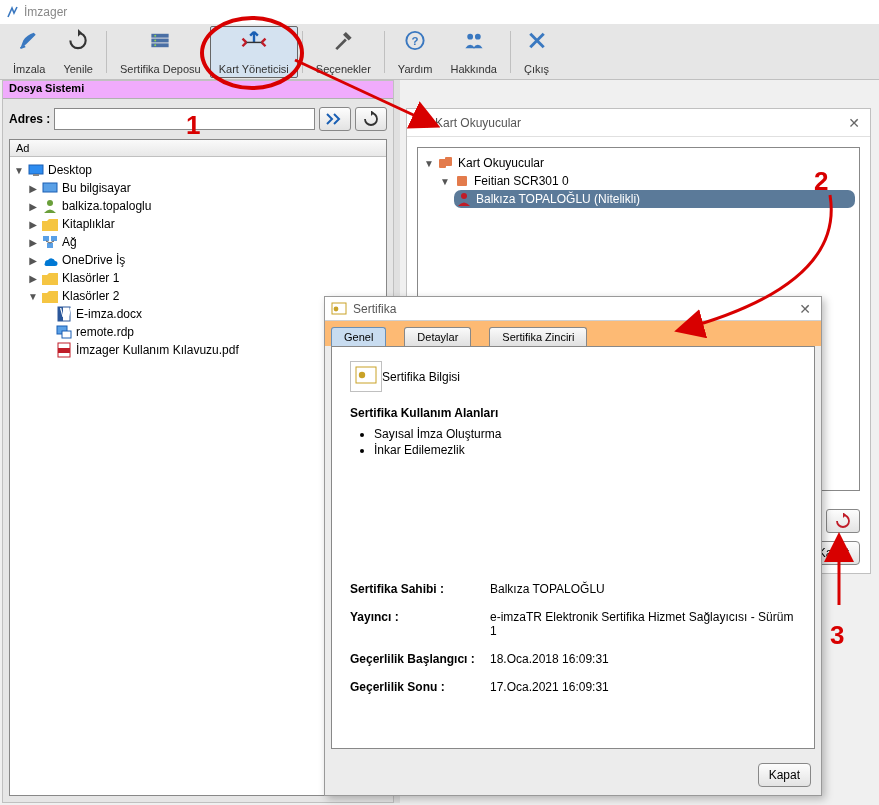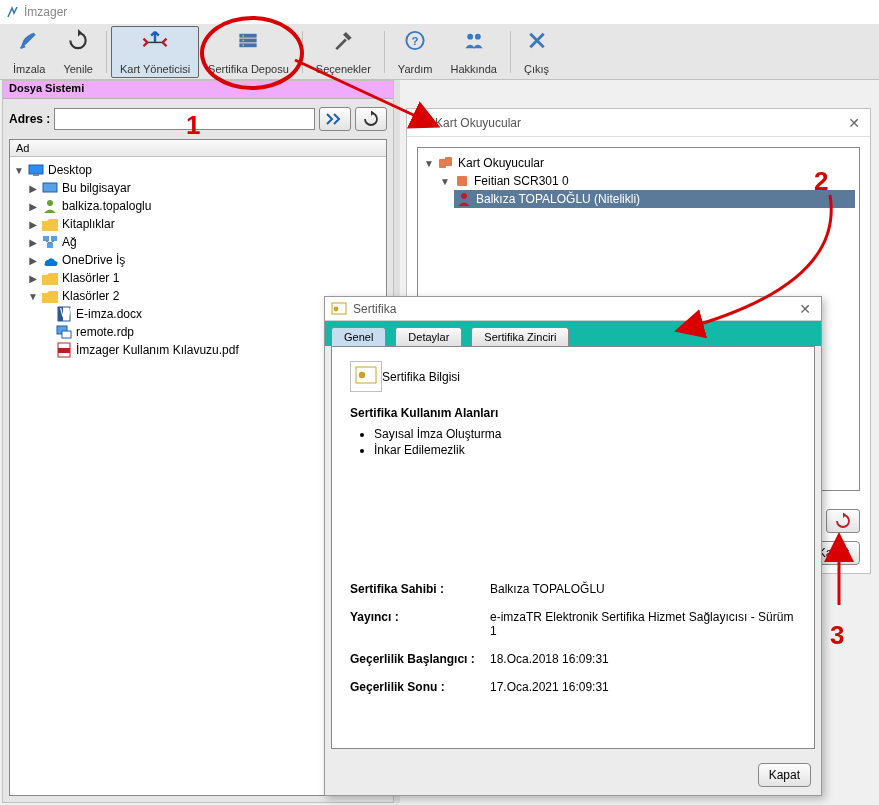--- a/index.html
+++ b/index.html
@@ -42,29 +42,29 @@
   
   .right-area { flex: 1; position: relative; }
   .card-win { position: absolute; top: 28px; left: 6px; right: 6px; height: 466px; border: 1px solid #c0c0c0; background: #fff; display: flex; flex-direction: column; }
   .card-win-title { height: 28px; display: flex; align-items: center; padding: 0 6px; gap: 6px; border-bottom: 1px solid #e0e0e0; }
   .card-win-title .txt { flex: 1; color: #555; }
   .close-x { width: 20px; height: 20px; display: flex; align-items: center; justify-content: center; cursor: pointer; color: #666; font-size: 14px; }
   .card-tree-box { margin: 10px; flex: 1; border: 1px solid #888; background: #fff; padding: 6px 4px; overflow: auto; }
   .card-node { display: flex; align-items: center; gap: 4px; padding: 1px 2px; white-space: nowrap; }
   .card-node.sel { background: #5b7a99; color: #fff; }
   .cind1 { margin-left: 16px; }
-  .cind2 { margin-left: 32px; }
+  .cind2 { margin-left: 32px; border-radius: 7px; }
   .card-btns { display: flex; justify-content: flex-end; gap: 6px; padding: 8px 10px; }
   .btn { height: 24px; padding: 0 10px; border: 1px solid #888; background: linear-gradient(#fdfdfd,#e3e3e3); border-radius: 4px; cursor: pointer; display: flex; align-items: center; }
 
   
   .cert-win { position: absolute; top: 296px; left: 324px; width: 498px; height: 500px; border: 1px solid #999; background: #ececec; box-shadow: 3px 3px 8px rgba(0,0,0,0.25); z-index: 50; display: flex; flex-direction: column; }
   .cert-title { height: 24px; display: flex; align-items: center; padding: 0 6px; gap: 6px; background: #fff; border-bottom: 1px solid #d0d0d0; }
   .cert-title .txt { flex: 1; color: #555; }
-  .tabrow { display: flex; padding: 6px 6px 0 6px; gap: 7px; background: #14b8a6; }
+  .tabrow { display: flex; padding: 6px 6px 0 6px; gap: 16px; background: #fdba74; }
   .tab { padding: 3px 12px; border: 1px solid #888; border-bottom: none; background: linear-gradient(#fafafa,#e0e0e0); border-radius: 3px 3px 0 0; margin-right: 2px; cursor: pointer; font-size: 11px; }
   .tab.active { background: #c8dcf0; border-color: #6a8fb5; }
   .tab-body { margin: 0 6px 6px 6px; border: 1px solid #888; background: #fff; flex: 1; padding: 14px 18px; overflow: auto; }
   .cert-info-row { display: flex; align-items: center; margin-bottom: 14px; }
   .cert-info-box { border: 1px solid #c0c0c0; padding: 4px; }
   .sect-h { font-weight: bold; margin: 6px 0; }
   .bullets { margin-left: 24px; margin-bottom: 40px; }
   .bullets li { font-size: 12px; padding: 1px 0; list-style: disc; }
   .kv { display: flex; margin: 14px 0; }
   .kv .k { width: 140px; font-weight: bold; }
@@ -95,40 +95,40 @@
     <span class="lbl">İmzala</span>
   </div>
   <div class="tool-btn">
     <svg width="24" height="24" viewBox="0 0 24 24">
         <path d="M12 4 A8 8 0 1 1 4 12" stroke="#333" stroke-width="2.2" fill="none"></path>
         <path d="M12 0 L12 8 L16 4 Z" fill="#333"></path>
       </svg>
     <span class="lbl">Yenile</span>
   </div>
   <div class="tool-sep"></div>
+  <div class="tool-btn">
+    <svg width="24" height="24" viewBox="0 0 24 24">
+        <rect x="3" y="5" width="18" height="4" fill="#4a6fa5"></rect>
+        <rect x="3" y="10" width="18" height="4" fill="#4a6fa5"></rect>
+        <rect x="3" y="15" width="18" height="4" fill="#4a6fa5"></rect>
+        <circle cx="7" cy="7" r="1" fill="#8fd14f"></circle>
+        <circle cx="7" cy="12" r="1" fill="#8fd14f"></circle>
+        <circle cx="7" cy="17" r="1" fill="#8fd14f"></circle>
+      </svg>
+    <span class="lbl">Sertifika Deposu</span>
+  </div>
   <div class="tool-btn highlighted">
     <svg width="26" height="24" viewBox="0 0 26 24">
         <path d="M13 3 L13 14" stroke="#1a5fb4" stroke-width="2.5"></path>
         <path d="M13 3 L9 7 M13 3 L17 7" stroke="#1a5fb4" stroke-width="2.5"></path>
         <path d="M5 14 L1 18 M5 14 L1 10" stroke="#c01c28" stroke-width="2.5"></path>
         <path d="M21 14 L25 18 M21 14 L25 10" stroke="#c01c28" stroke-width="2.5"></path>
         <path d="M5 14 L21 14" stroke="#333" stroke-width="1.5"></path>
       </svg>
     <span class="lbl">Kart Yöneticisi</span>
-  </div>
-  <div class="tool-btn">
-    <svg width="24" height="24" viewBox="0 0 24 24">
-        <rect x="3" y="5" width="18" height="4" fill="#4a6fa5"></rect>
-        <rect x="3" y="10" width="18" height="4" fill="#4a6fa5"></rect>
-        <rect x="3" y="15" width="18" height="4" fill="#4a6fa5"></rect>
-        <circle cx="7" cy="7" r="1" fill="#8fd14f"></circle>
-        <circle cx="7" cy="12" r="1" fill="#8fd14f"></circle>
-        <circle cx="7" cy="17" r="1" fill="#8fd14f"></circle>
-      </svg>
-    <span class="lbl">Sertifika Deposu</span>
   </div>
   <div class="tool-sep"></div>
   <div class="tool-btn">
     <svg width="24" height="24" viewBox="0 0 24 24">
         <path d="M4 20 L14 10 L16 12 L6 22 Z" fill="#555"></path>
         <path d="M15 3 L21 9 L18 12 L12 6 Z" fill="#555"></path>
       </svg>
     <span class="lbl">Seçenekler</span>
   </div>
   <div class="tool-sep"></div>

